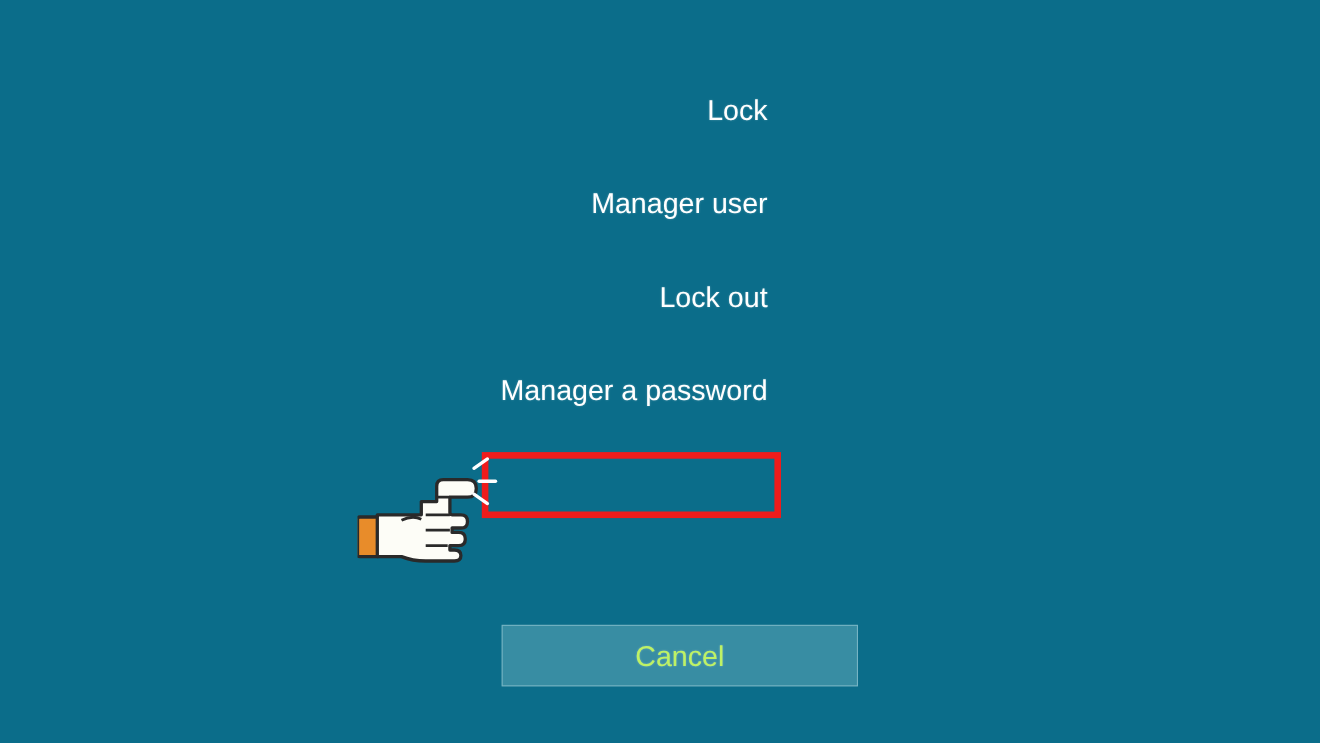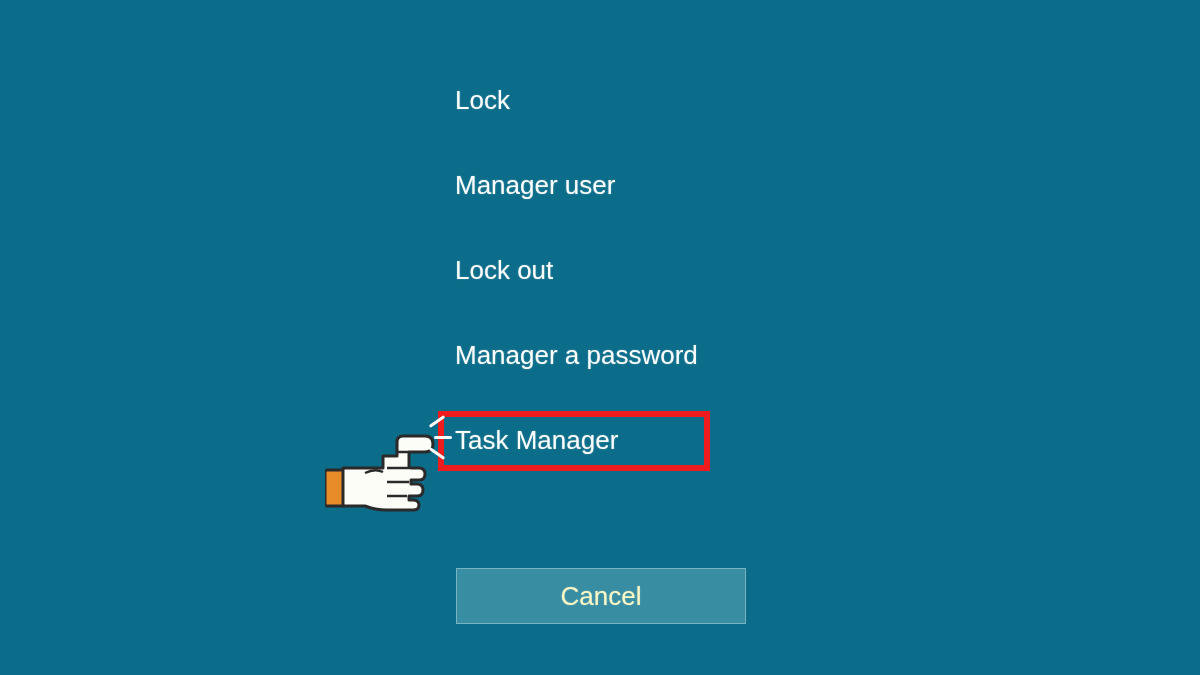--- a/index.html
+++ b/index.html
@@ -14,20 +14,21 @@
       font-family: 'Segoe UI', Tahoma, sans-serif;
       position: relative;
       overflow: hidden;
     }
     .menu-container {
       position: absolute;
       left: 455px;
       top: 75px;
       display: flex;
       flex-direction: column;
+      text-align: right;
     }
     .menu-item {
       color: #ffffff;
       font-size: 26px;
       font-weight: 400;
       padding: 10px 0;
       margin-bottom: 34px;
       cursor: pointer;
       text-shadow: 0 0 2px rgba(255,255,255,0.3);
     }
@@ -75,43 +76,42 @@
     .spark3 {
       width: 18px;
       transform: rotate(35deg);
       left: 8px;
       top: 30px;
     }
     .cancel-button {
       position: absolute;
       left: 456px;
       top: 568px;
-      width: 290px;
+      width: 324px;
       height: 56px;
       background: rgba(140, 200, 210, 0.35);
       border: 1px solid rgba(180, 220, 230, 0.5);
-      color: #fef9c3;
+      color: #bef264;
       font-size: 26px;
       font-weight: 400;
       display: flex;
       align-items: center;
       justify-content: center;
       cursor: pointer;
       text-shadow: 0 0 2px rgba(255,255,255,0.3);
     }
   </style>
 </head>
 <body>
 
 <div class="menu-container">
   <div class="menu-item">Lock</div>
   <div class="menu-item">Manager user</div>
   <div class="menu-item">Lock out</div>
   <div class="menu-item">Manager a password</div>
-  <div class="menu-item">Task Manager</div>
 </div>
 
 <div class="highlight-box"></div>
 
 <div class="pointer-hand">
   <svg viewBox="0 0 130 100" xmlns="http://www.w3.org/2000/svg">
 
     <rect x="0" y="52" width="20" height="36" fill="#e88c2a" stroke="#2a2a2a" stroke-width="3" rx="2"></rect>
 
     <path d="M 18 50 

